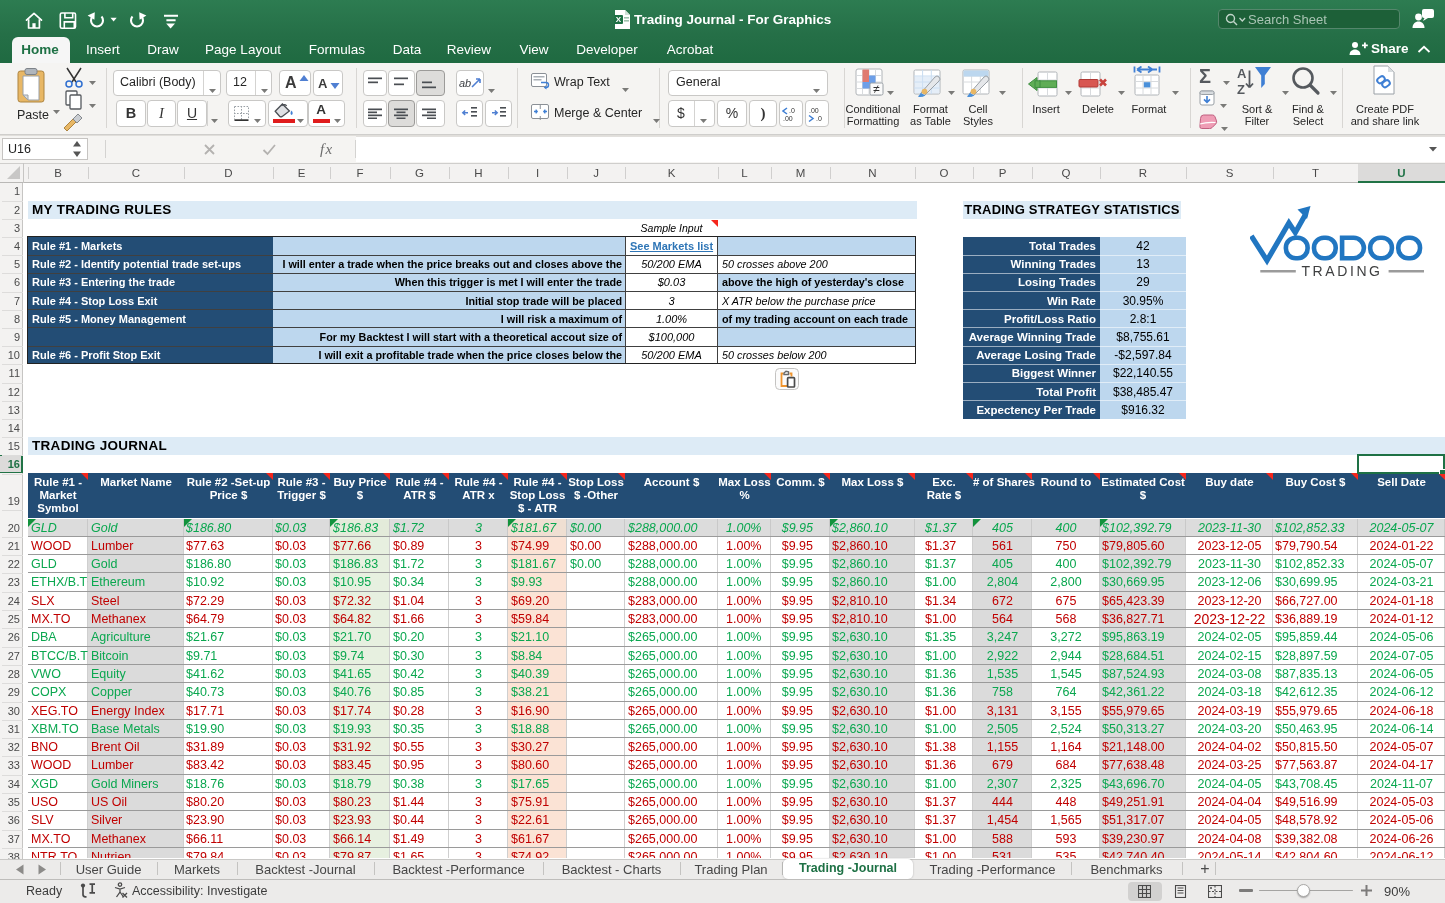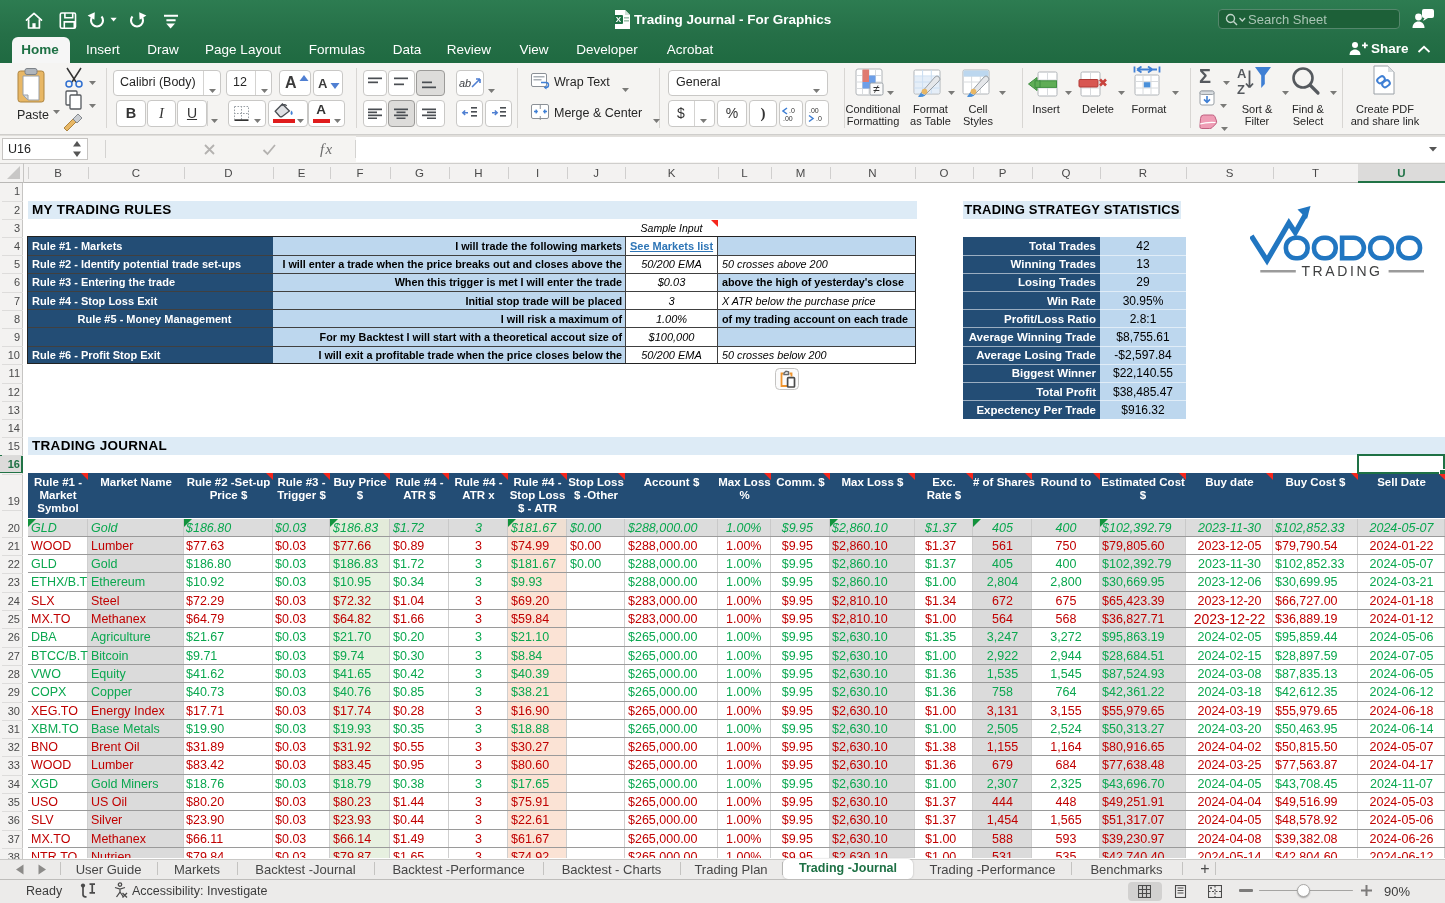--- a/index.html
+++ b/index.html
@@ -535,35 +535,34 @@
 <div class="ab " style="left:625px;top:218.7px;width:93px;height:18px;color:#000;font-size:10.5px;font-style:italic;text-align:center;line-height:18px;">Sample Input</div>
 <div class="ab" style="left:711px;top:219.7px;width:0;height:0;border-left:7px solid transparent;border-top:7px solid #f5261c;"></div>
     <div class="ab " style="left:28px;top:236.9px;width:245px;height:127.39999999999999px;background:#234d75;"></div>
 <div class="ab " style="left:273px;top:236.9px;width:352px;height:127.39999999999999px;background:#bdd7ee;"></div>
 <div class="ab " style="left:625px;top:236.9px;width:93px;height:127.39999999999999px;background:#fff;border-left:1px solid #404040;border-right:1px solid #404040;"></div>
 <div class="ab " style="left:718px;top:236.9px;width:197px;height:127.39999999999999px;background:#bdd7ee;"></div>
 <div class="ab " style="left:718px;top:255.1px;width:197px;height:18.2px;background:#fff;"></div>
 <div class="ab " style="left:718px;top:291.5px;width:197px;height:18.2px;background:#fff;"></div>
 <div class="ab " style="left:718px;top:346.1px;width:197px;height:18.2px;background:#fff;"></div>
 <div class="ab nw" style="left:32px;top:236.9px;width:245px;height:18.2px;color:#fff;font-size:11px;font-weight:bold;line-height:18.2px;">Rule #1 - Markets</div>
-<div class="ab nw" style="left:0px;top:236.9px;width:622px;height:18.2px;color:#000;font-size:10.8px;font-weight:bold;line-height:18.2px;text-align:right;">I will trade the following markets</div>
 <div class="ab nw" style="left:625px;top:236.9px;width:93px;height:18.2px;color:#2e75b6;font-size:11px;font-weight:bold;text-decoration:underline;text-align:center;line-height:18.2px;">See Markets list</div>
 <div class="ab nw" style="left:32px;top:255.1px;width:245px;height:18.2px;color:#fff;font-size:11px;font-weight:bold;line-height:18.2px;">Rule #2 - Identify potential trade set-ups</div>
 <div class="ab nw" style="left:0px;top:255.1px;width:622px;height:18.2px;color:#000;font-size:10.8px;font-weight:bold;line-height:18.2px;text-align:right;">I will enter a trade when the price breaks out and closes above the</div>
 <div class="ab nw" style="left:625px;top:255.1px;width:93px;height:18.2px;color:#000;font-size:11px;font-style:italic;text-align:center;line-height:18.2px;">50/200 EMA</div>
 <div class="ab nw" style="left:722px;top:255.1px;width:193px;height:18.2px;color:#000;font-size:10.8px;font-style:italic;line-height:18.2px;">50 crosses above 200</div>
 <div class="ab nw" style="left:32px;top:273.3px;width:245px;height:18.2px;color:#fff;font-size:11px;font-weight:bold;line-height:18.2px;">Rule #3 - Entering the trade</div>
 <div class="ab nw" style="left:0px;top:273.3px;width:622px;height:18.2px;color:#000;font-size:10.8px;font-weight:bold;line-height:18.2px;text-align:right;">When this trigger is met I will enter the trade</div>
 <div class="ab nw" style="left:625px;top:273.3px;width:93px;height:18.2px;color:#000;font-size:11px;font-style:italic;text-align:center;line-height:18.2px;">$0.03</div>
 <div class="ab nw" style="left:722px;top:273.3px;width:193px;height:18.2px;color:#000;font-size:10.8px;font-weight:bold;line-height:18.2px;">above the high of yesterday's close</div>
 <div class="ab nw" style="left:32px;top:291.5px;width:245px;height:18.2px;color:#fff;font-size:11px;font-weight:bold;line-height:18.2px;">Rule #4 - Stop Loss Exit</div>
 <div class="ab nw" style="left:0px;top:291.5px;width:622px;height:18.2px;color:#000;font-size:10.8px;font-weight:bold;line-height:18.2px;text-align:right;">Initial stop trade will be placed</div>
 <div class="ab nw" style="left:625px;top:291.5px;width:93px;height:18.2px;color:#000;font-size:11px;font-style:italic;text-align:center;line-height:18.2px;">3</div>
 <div class="ab nw" style="left:722px;top:291.5px;width:193px;height:18.2px;color:#000;font-size:10.8px;font-style:italic;line-height:18.2px;"> X ATR below the purchase price</div>
-<div class="ab nw" style="left:32px;top:309.7px;width:245px;height:18.2px;color:#fff;font-size:11px;font-weight:bold;line-height:18.2px;text-align:center;">Rule #5 - Money Management</div>
+<div class="ab nw" style="left:32px;top:309.7px;width:245px;height:18.2px;color:#fff;font-size:11px;font-weight:bold;line-height:18.2px;">Rule #5 - Money Management</div>
 <div class="ab nw" style="left:0px;top:309.7px;width:622px;height:18.2px;color:#000;font-size:10.8px;font-weight:bold;line-height:18.2px;text-align:right;">I will risk a maximum of</div>
 <div class="ab nw" style="left:625px;top:309.7px;width:93px;height:18.2px;color:#000;font-size:11px;font-style:italic;text-align:center;line-height:18.2px;">1.00%</div>
 <div class="ab nw" style="left:722px;top:309.7px;width:193px;height:18.2px;color:#000;font-size:10.8px;font-weight:bold;line-height:18.2px;">of my trading account on each trade</div>
 <div class="ab nw" style="left:0px;top:327.9px;width:622px;height:18.2px;color:#000;font-size:10.8px;font-weight:bold;line-height:18.2px;text-align:right;">For my Backtest I will start with a theoretical accout size of</div>
 <div class="ab nw" style="left:625px;top:327.9px;width:93px;height:18.2px;color:#000;font-size:11px;font-style:italic;text-align:center;line-height:18.2px;">$100,000</div>
 <div class="ab nw" style="left:32px;top:346.1px;width:245px;height:18.2px;color:#fff;font-size:11px;font-weight:bold;line-height:18.2px;">Rule #6 - Profit Stop Exit</div>
 <div class="ab nw" style="left:0px;top:346.1px;width:622px;height:18.2px;color:#000;font-size:10.8px;font-weight:bold;line-height:18.2px;text-align:right;">I will exit a profitable trade when the price closes below the</div>
 <div class="ab nw" style="left:625px;top:346.1px;width:93px;height:18.2px;color:#000;font-size:11px;font-style:italic;text-align:center;line-height:18.2px;">50/200 EMA</div>
 <div class="ab nw" style="left:722px;top:346.1px;width:193px;height:18.2px;color:#000;font-size:10.8px;font-style:italic;line-height:18.2px;">50 crosses below 200</div>
 <div class="ab " style="left:28px;top:254.6px;width:887px;height:1px;background:#404040;"></div>
@@ -1188,21 +1187,21 @@
 <div class="ab nw" style="left:390px;top:738.1px;width:59px;height:18.3px;color:#c00000;font-size:12.5px;line-height:18.3px;padding-left:3px;overflow:hidden;">$0.55</div>
 <div class="ab nw" style="left:449px;top:738.1px;width:59px;height:18.3px;color:#c00000;font-size:12.5px;line-height:18.3px;text-align:center;overflow:hidden;">3</div>
 <div class="ab nw" style="left:508px;top:738.1px;width:59px;height:18.3px;color:#c00000;font-size:12.5px;line-height:18.3px;padding-left:3px;overflow:hidden;">$30.27</div>
 <div class="ab nw" style="left:625px;top:738.1px;width:93px;height:18.3px;color:#c00000;font-size:12.5px;line-height:18.3px;padding-left:3px;overflow:hidden;">$265,000.00</div>
 <div class="ab nw" style="left:718px;top:738.1px;width:53px;height:18.3px;color:#c00000;font-size:12.5px;line-height:18.3px;padding-left:8px;overflow:hidden;">1.00%</div>
 <div class="ab nw" style="left:771px;top:738.1px;width:59px;height:18.3px;color:#c00000;font-size:12.5px;line-height:18.3px;text-align:right;padding-right:17px;overflow:hidden;">$9.95</div>
 <div class="ab nw" style="left:830px;top:738.1px;width:85px;height:18.3px;color:#c00000;font-size:12.5px;line-height:18.3px;padding-left:2px;overflow:hidden;">$2,630.10</div>
 <div class="ab nw" style="left:915px;top:738.1px;width:58px;height:18.3px;color:#c00000;font-size:12.5px;line-height:18.3px;padding-left:10px;overflow:hidden;">$1.38</div>
 <div class="ab nw" style="left:973px;top:738.1px;width:59px;height:18.3px;color:#c00000;font-size:12.5px;line-height:18.3px;text-align:center;overflow:hidden;">1,155</div>
 <div class="ab nw" style="left:1032px;top:738.1px;width:68px;height:18.3px;color:#c00000;font-size:12.5px;line-height:18.3px;text-align:center;overflow:hidden;">1,164</div>
-<div class="ab nw" style="left:1100px;top:738.1px;width:86px;height:18.3px;color:#c00000;font-size:12.5px;line-height:18.3px;padding-left:2px;overflow:hidden;">$80,916.65</div>
+<div class="ab nw" style="left:1100px;top:738.1px;width:86px;height:18.3px;color:#c00000;font-size:12.5px;line-height:18.3px;padding-left:2px;overflow:hidden;">$21,148.00</div>
 <div class="ab nw" style="left:1186px;top:738.1px;width:87px;height:18.3px;color:#c00000;font-size:12.5px;line-height:18.3px;text-align:center;overflow:hidden;">2024-04-02</div>
 <div class="ab nw" style="left:1273px;top:738.1px;width:85px;height:18.3px;color:#c00000;font-size:12.5px;line-height:18.3px;padding-left:2px;overflow:hidden;">$50,815.50</div>
 <div class="ab nw" style="left:1358px;top:738.1px;width:87px;height:18.3px;color:#c00000;font-size:12.5px;line-height:18.3px;text-align:center;overflow:hidden;">2024-05-07</div>
 <div class="ab " style="left:28px;top:756.4px;width:60px;height:18.3px;background:#fff;border-right:1px solid #cfcfcf;"></div>
 <div class="ab " style="left:88px;top:756.4px;width:96px;height:18.3px;background:#dbdbdb;border-right:1px solid #cfcfcf;"></div>
 <div class="ab " style="left:184px;top:756.4px;width:89px;height:18.3px;background:#fff;border-right:1px solid #cfcfcf;"></div>
 <div class="ab " style="left:273px;top:756.4px;width:57px;height:18.3px;background:#fff;border-right:1px solid #cfcfcf;"></div>
 <div class="ab " style="left:330px;top:756.4px;width:60px;height:18.3px;background:#e7f0e0;border-right:1px solid #cfcfcf;"></div>
 <div class="ab " style="left:390px;top:756.4px;width:59px;height:18.3px;background:#fff;border-right:1px solid #cfcfcf;"></div>
 <div class="ab " style="left:449px;top:756.4px;width:59px;height:18.3px;background:#fff;border-right:1px solid #cfcfcf;"></div>

